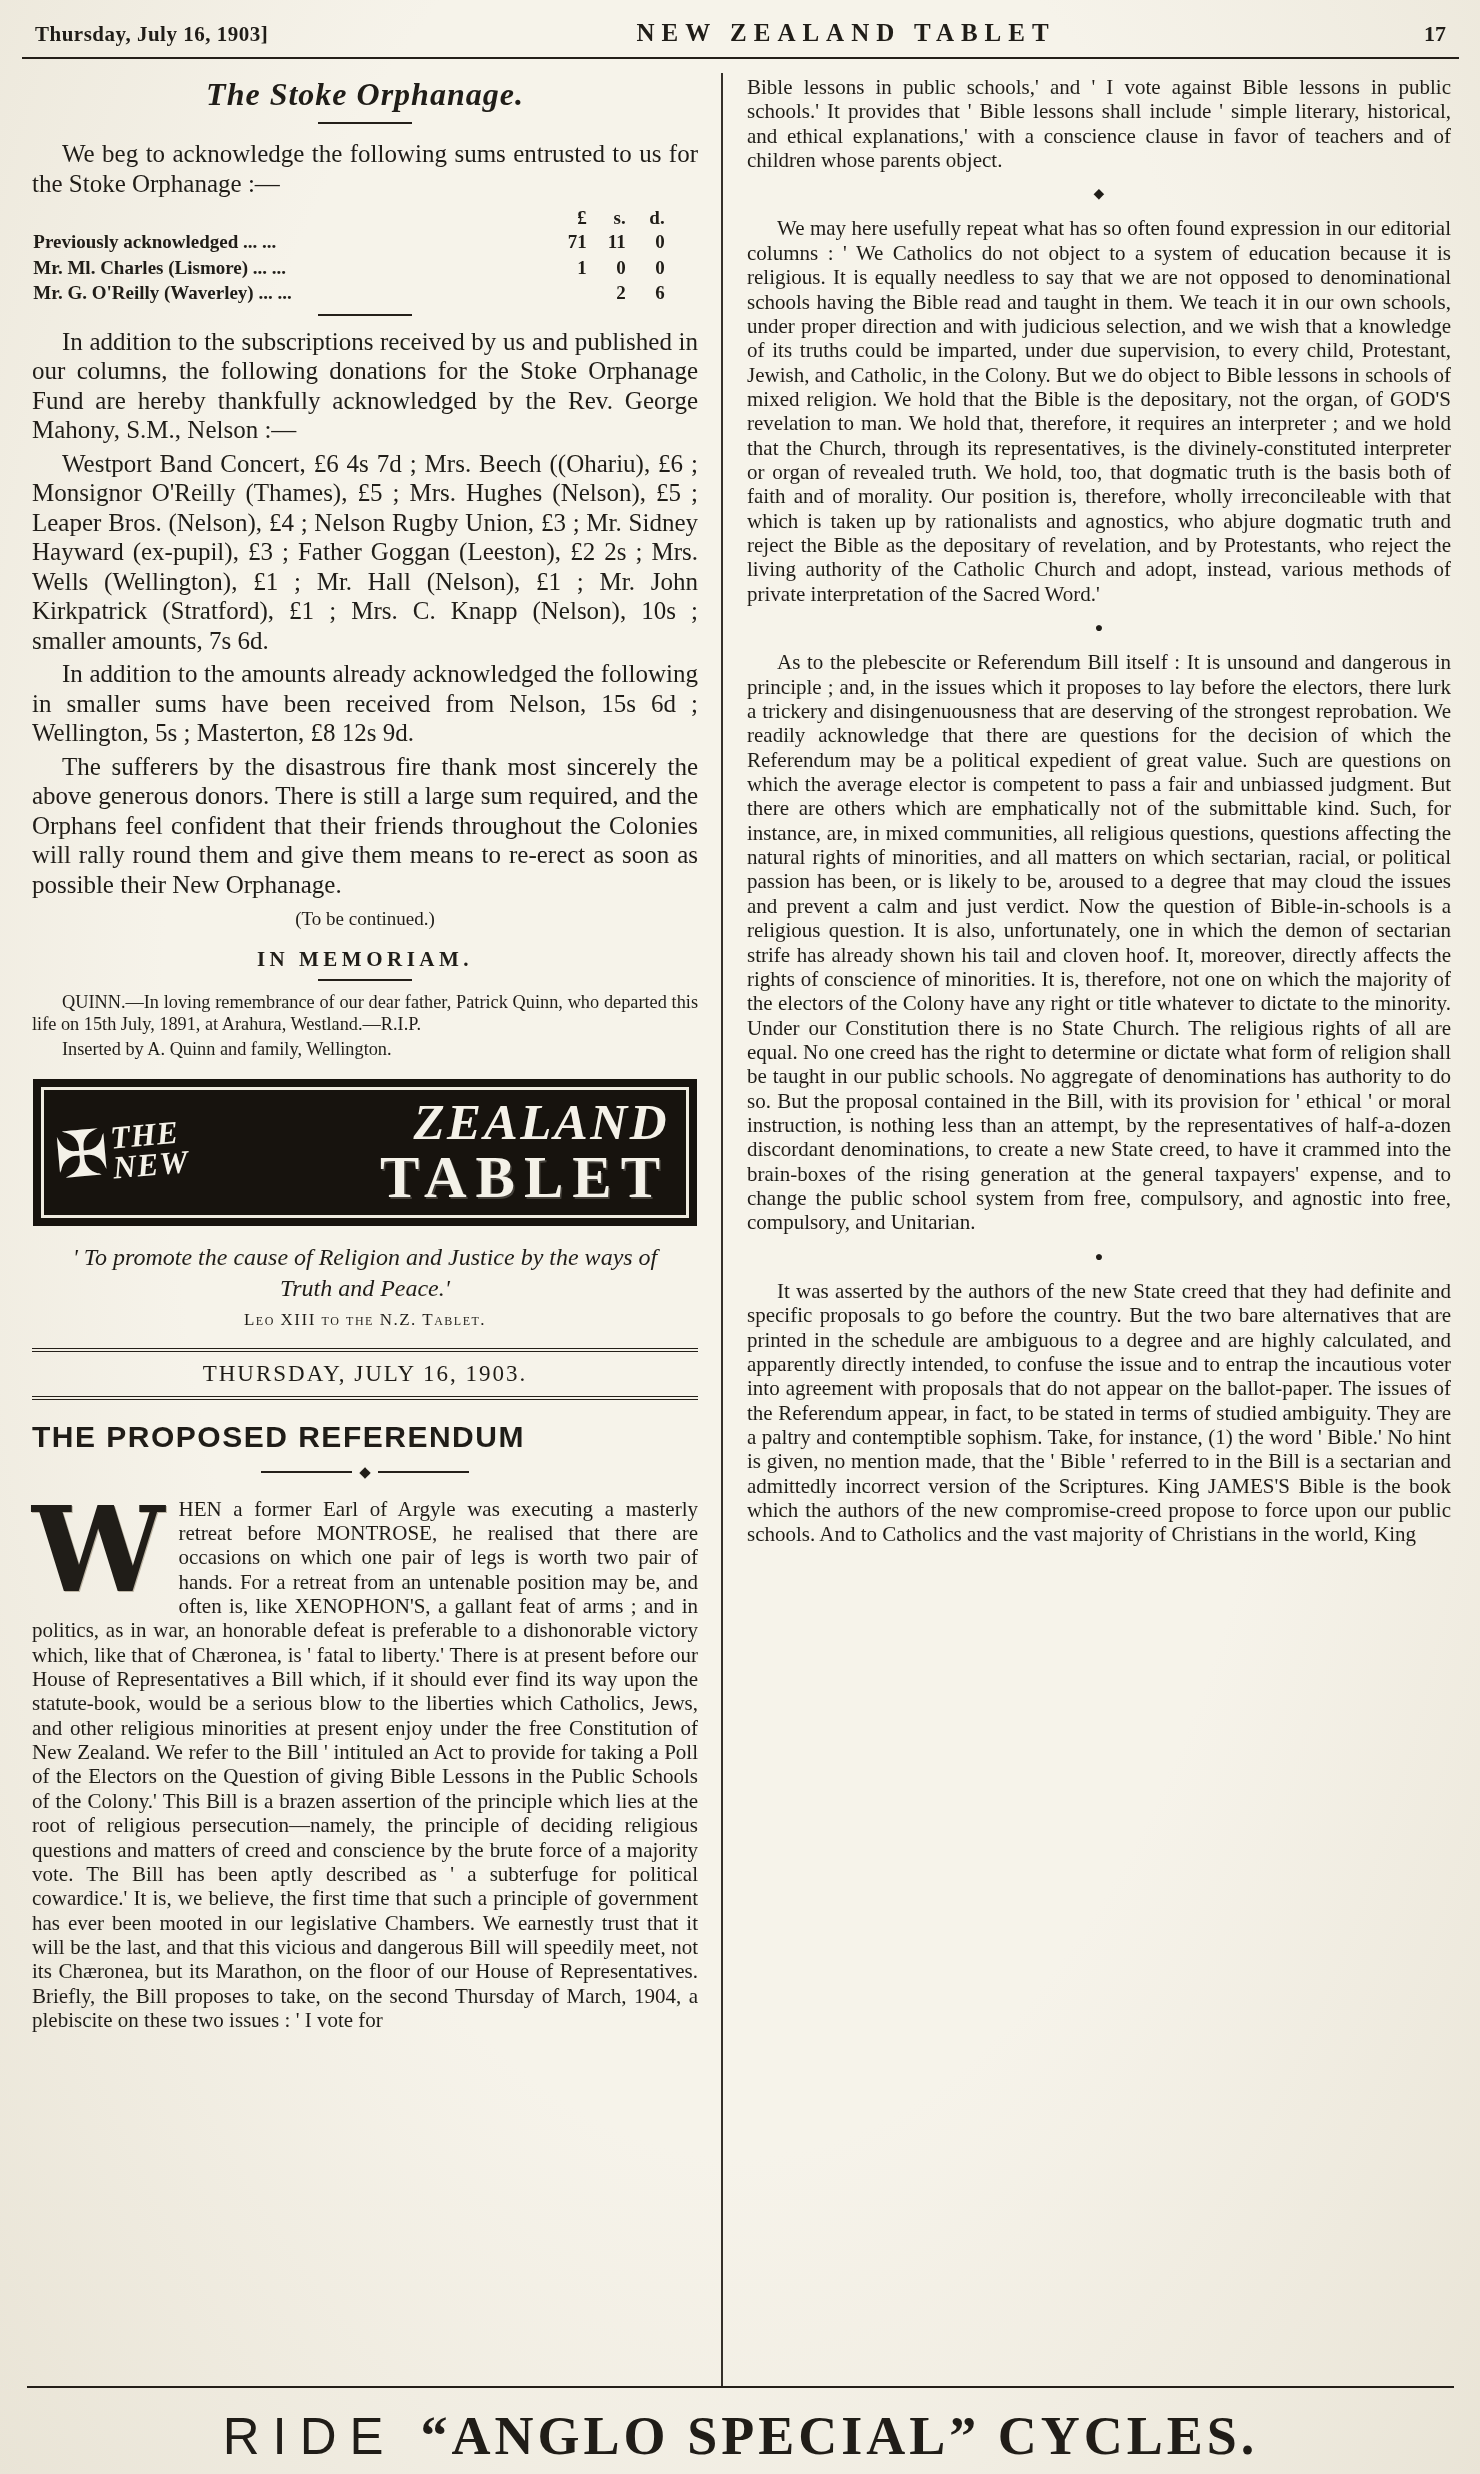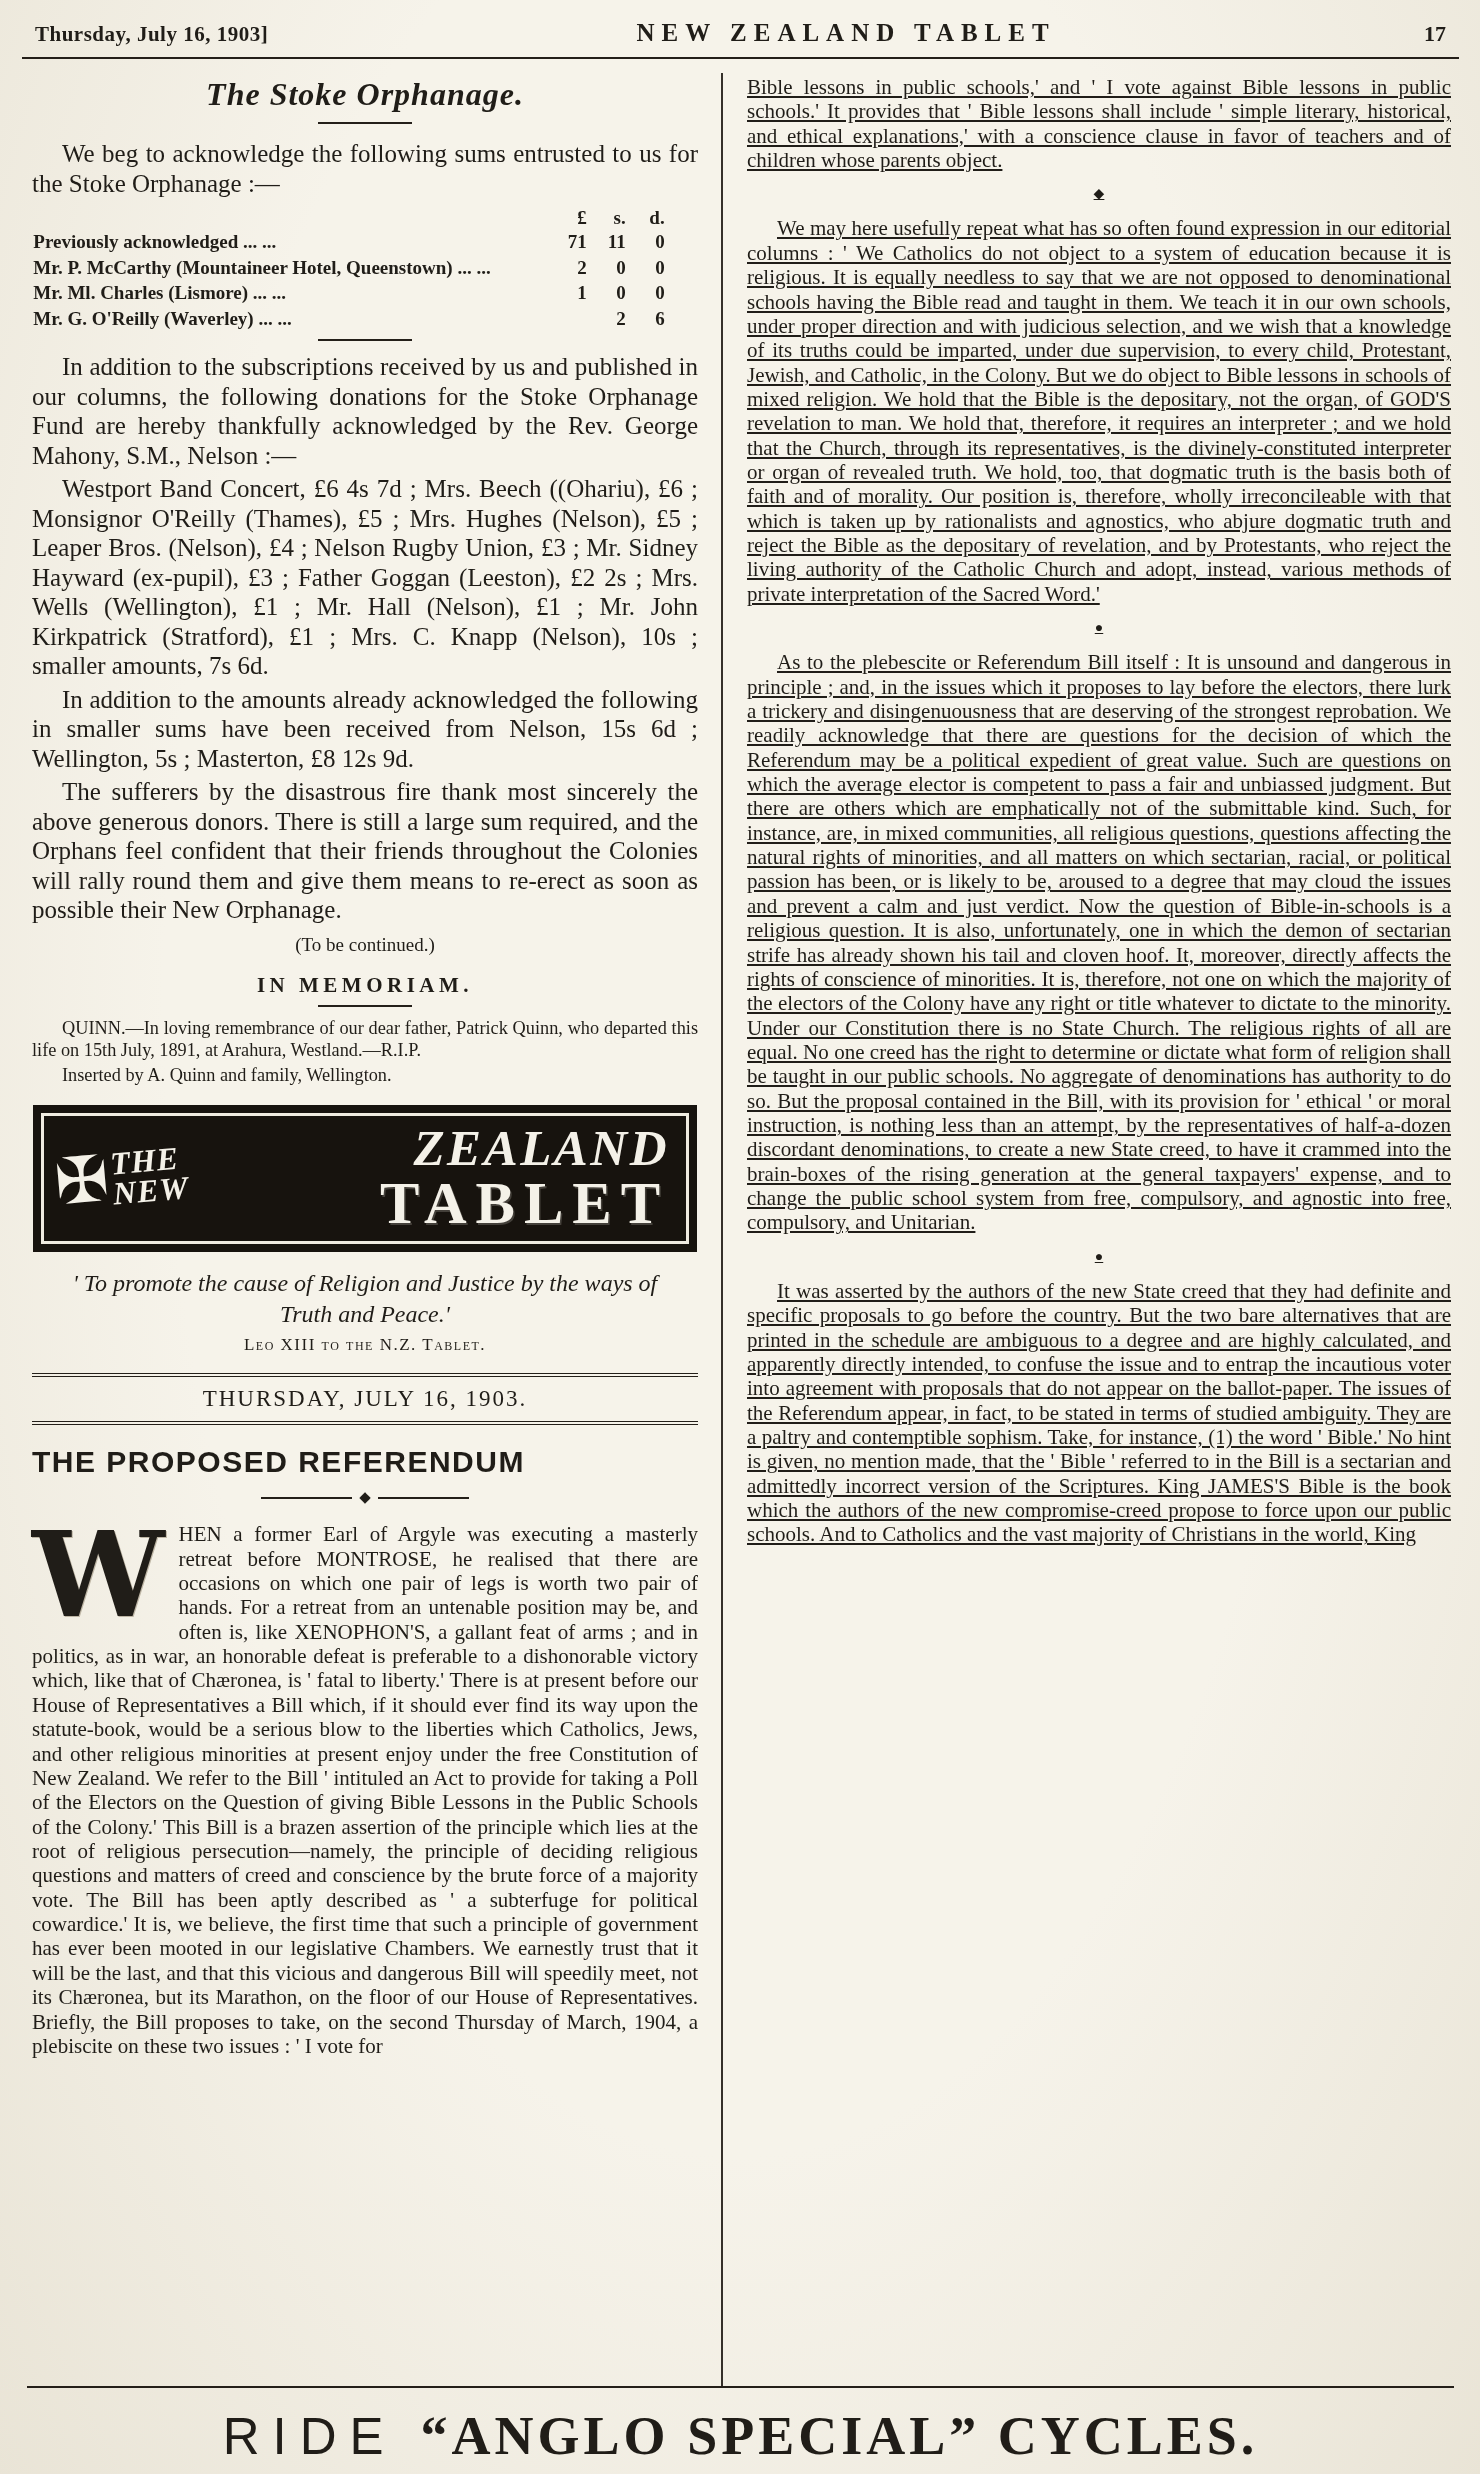--- a/index.html
+++ b/index.html
@@ -23,21 +23,21 @@
   }
   .hdr-date  { font-size:21px; letter-spacing:0.5px; }
   .hdr-title { font-size:25px; letter-spacing:7px; }
   .hdr-page  { font-size:22px;text-align:center; }
 
   
   .columns { flex:1; display:flex; padding-top:14px; overflow:hidden; }
   .col { overflow:hidden; }
   .col-left  { width:699px; padding:0 23px 15px 10px; }
   .divider   { width:2px; background:#35302a; }
-  .col-right { flex:1; padding:2px 8px 28px 24px;text-decoration:underline; }
+  .col-right { flex:1; padding:2px 8px 28px 24px; }
 
   
   p.body { text-align:justify; }
   p.sm { font-size:25px; line-height:1.18; }
   p.ed { font-size:21px; line-height:1.16; }
   p.mem { font-size:18.3px; line-height:1.2; text-align:justify; }
   .indent { text-indent:30px; }
   p + p { margin-top:4px; }
 
   .stoke-title { text-align:center; font-size:32px; font-weight:bold; letter-spacing:1px; margin-top:3px;font-style:italic; }
@@ -122,26 +122,20 @@
               <tr class="money-head">
             <td></td>
             <td class="c-l">£</td>
             <td class="c-s">s.</td>
             <td class="c-d">d.</td>
           </tr>
           <tr>
             <td class="lbl">Previously acknowledged ... ...</td>
             <td class="c-l">71</td>
             <td class="c-s">11</td>
-            <td class="c-d">0</td>
-          </tr>
-          <tr>
-            <td class="lbl">Mr. P. McCarthy (Mountaineer Hotel, Queenstown) ... ...</td>
-            <td class="c-l">2</td>
-            <td class="c-s">0</td>
             <td class="c-d">0</td>
           </tr>
           <tr>
             <td class="lbl">Mr. Ml. Charles (Lismore) ... ...</td>
             <td class="c-l">1</td>
             <td class="c-s">0</td>
             <td class="c-d">0</td>
           </tr>
           <tr>
             <td class="lbl">Mr. G. O'Reilly (Waverley) ... ...</td>

